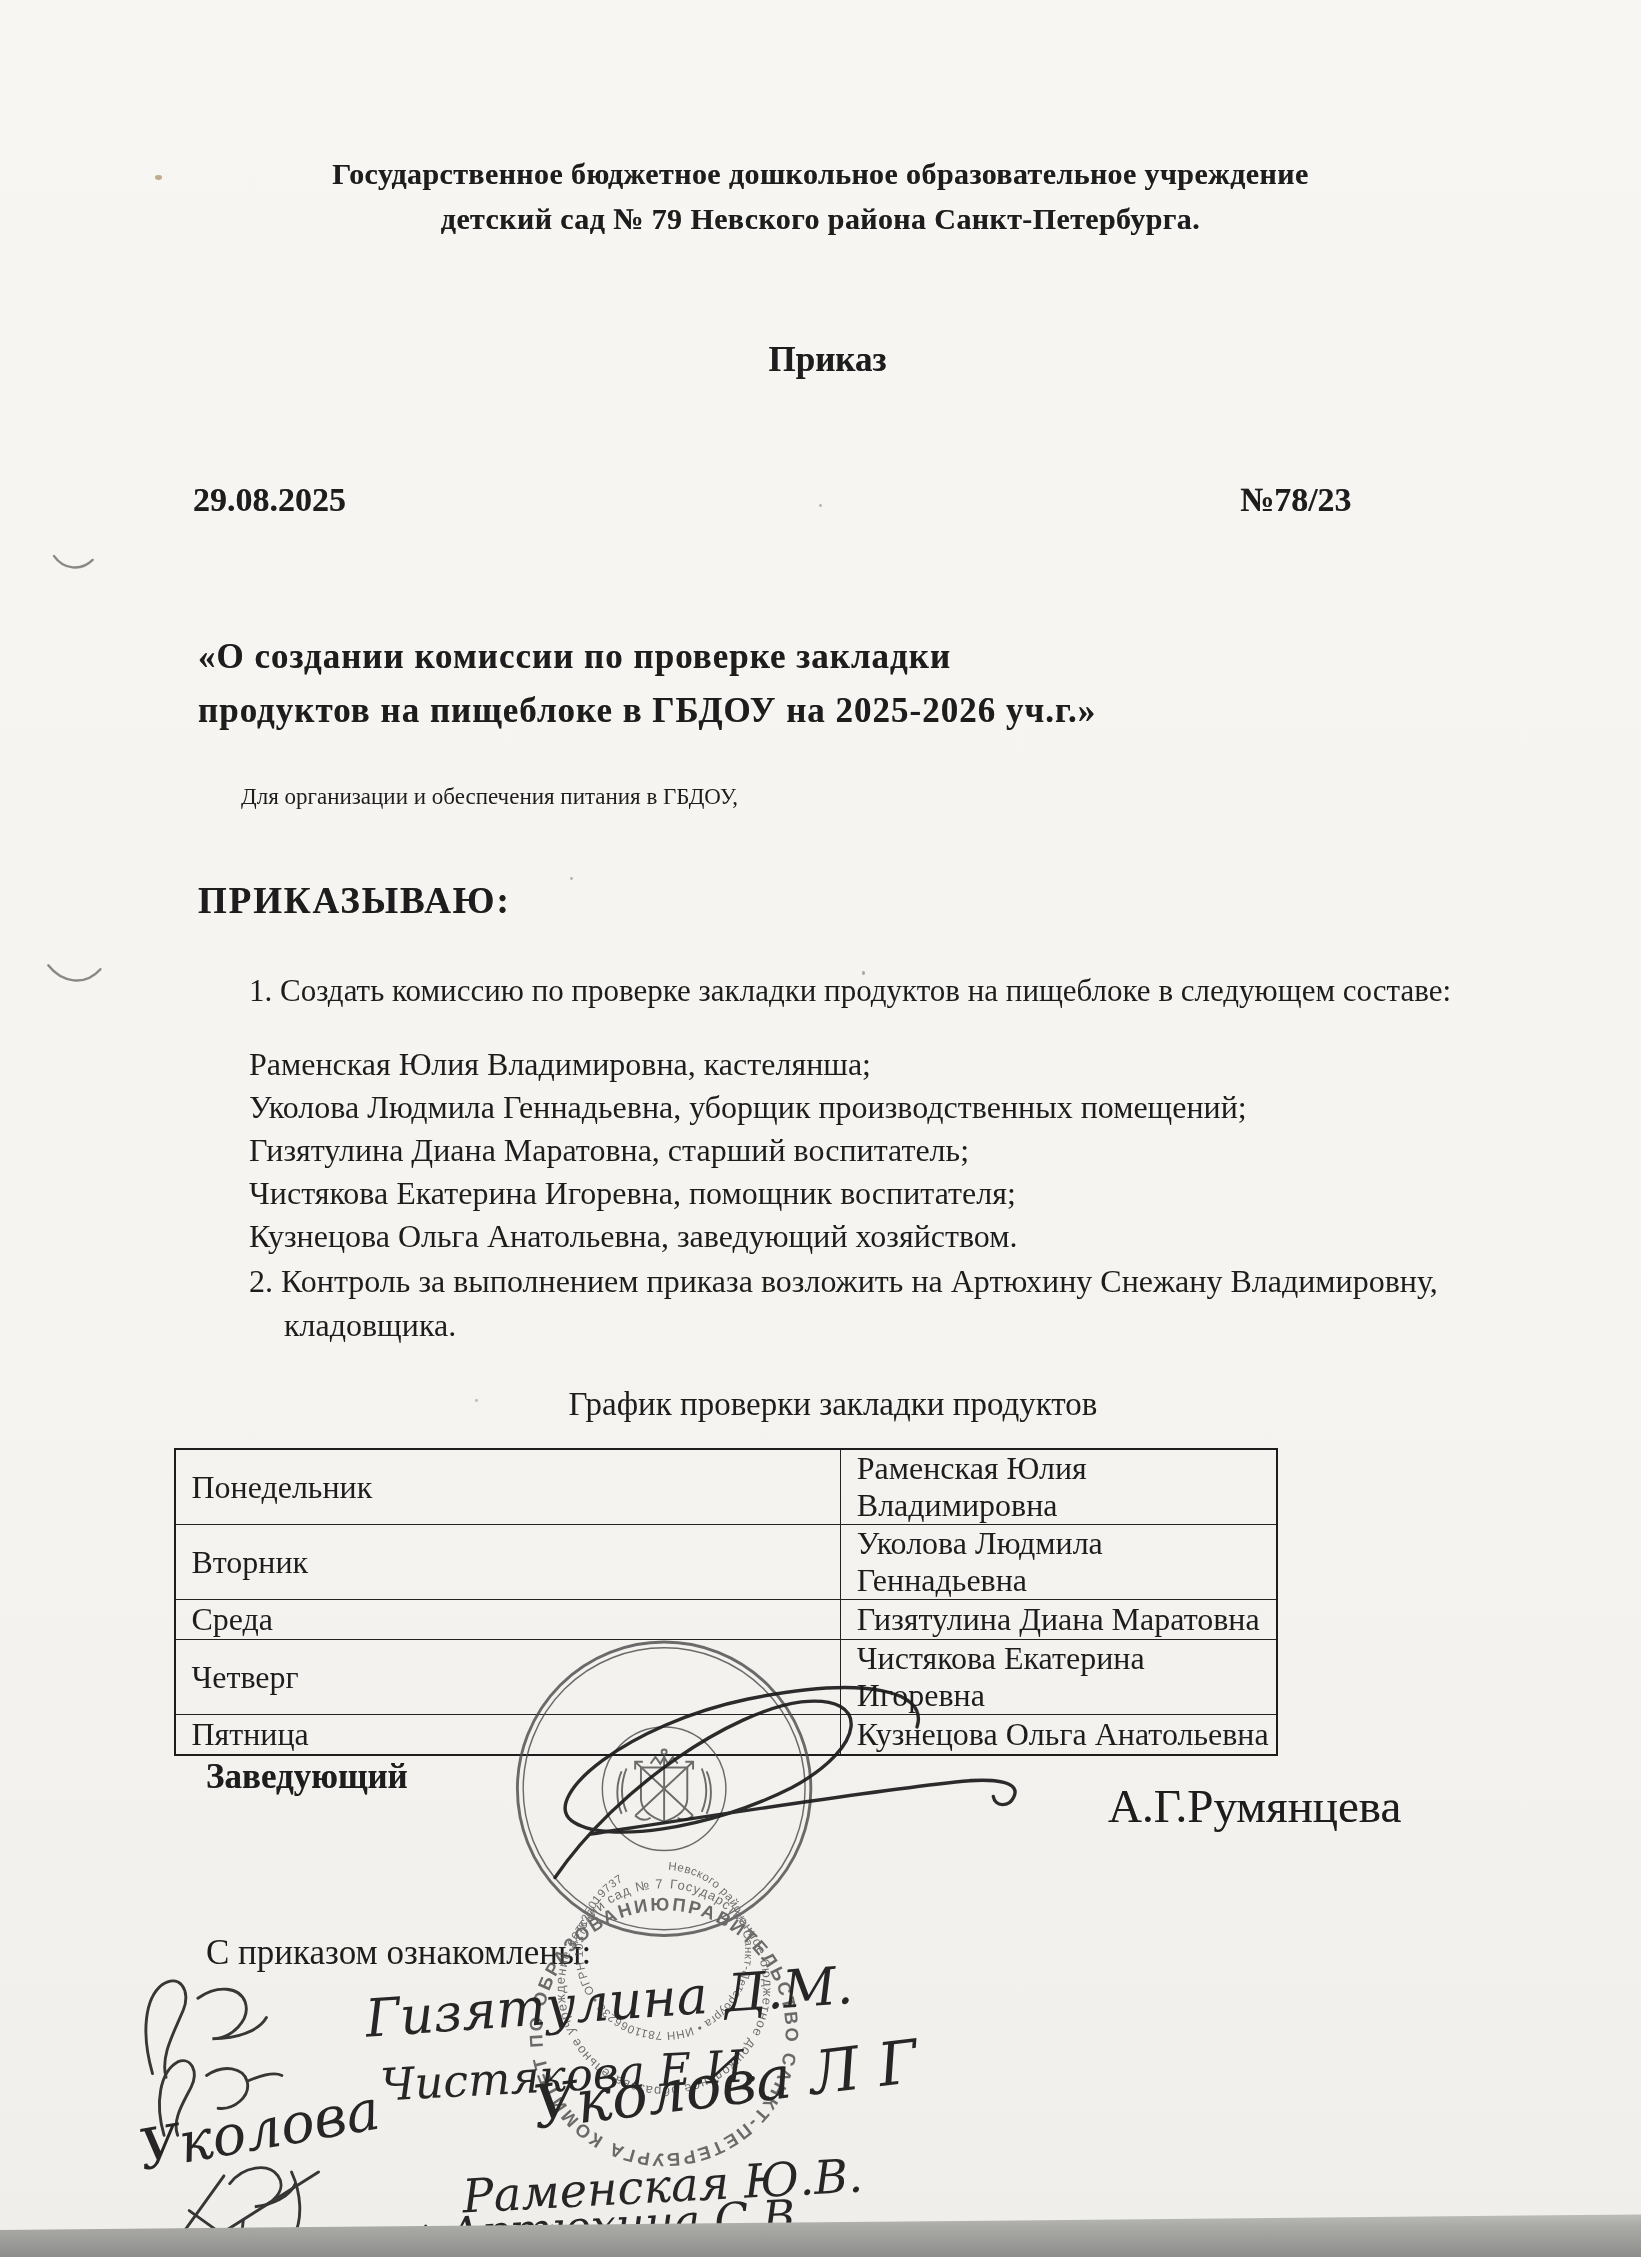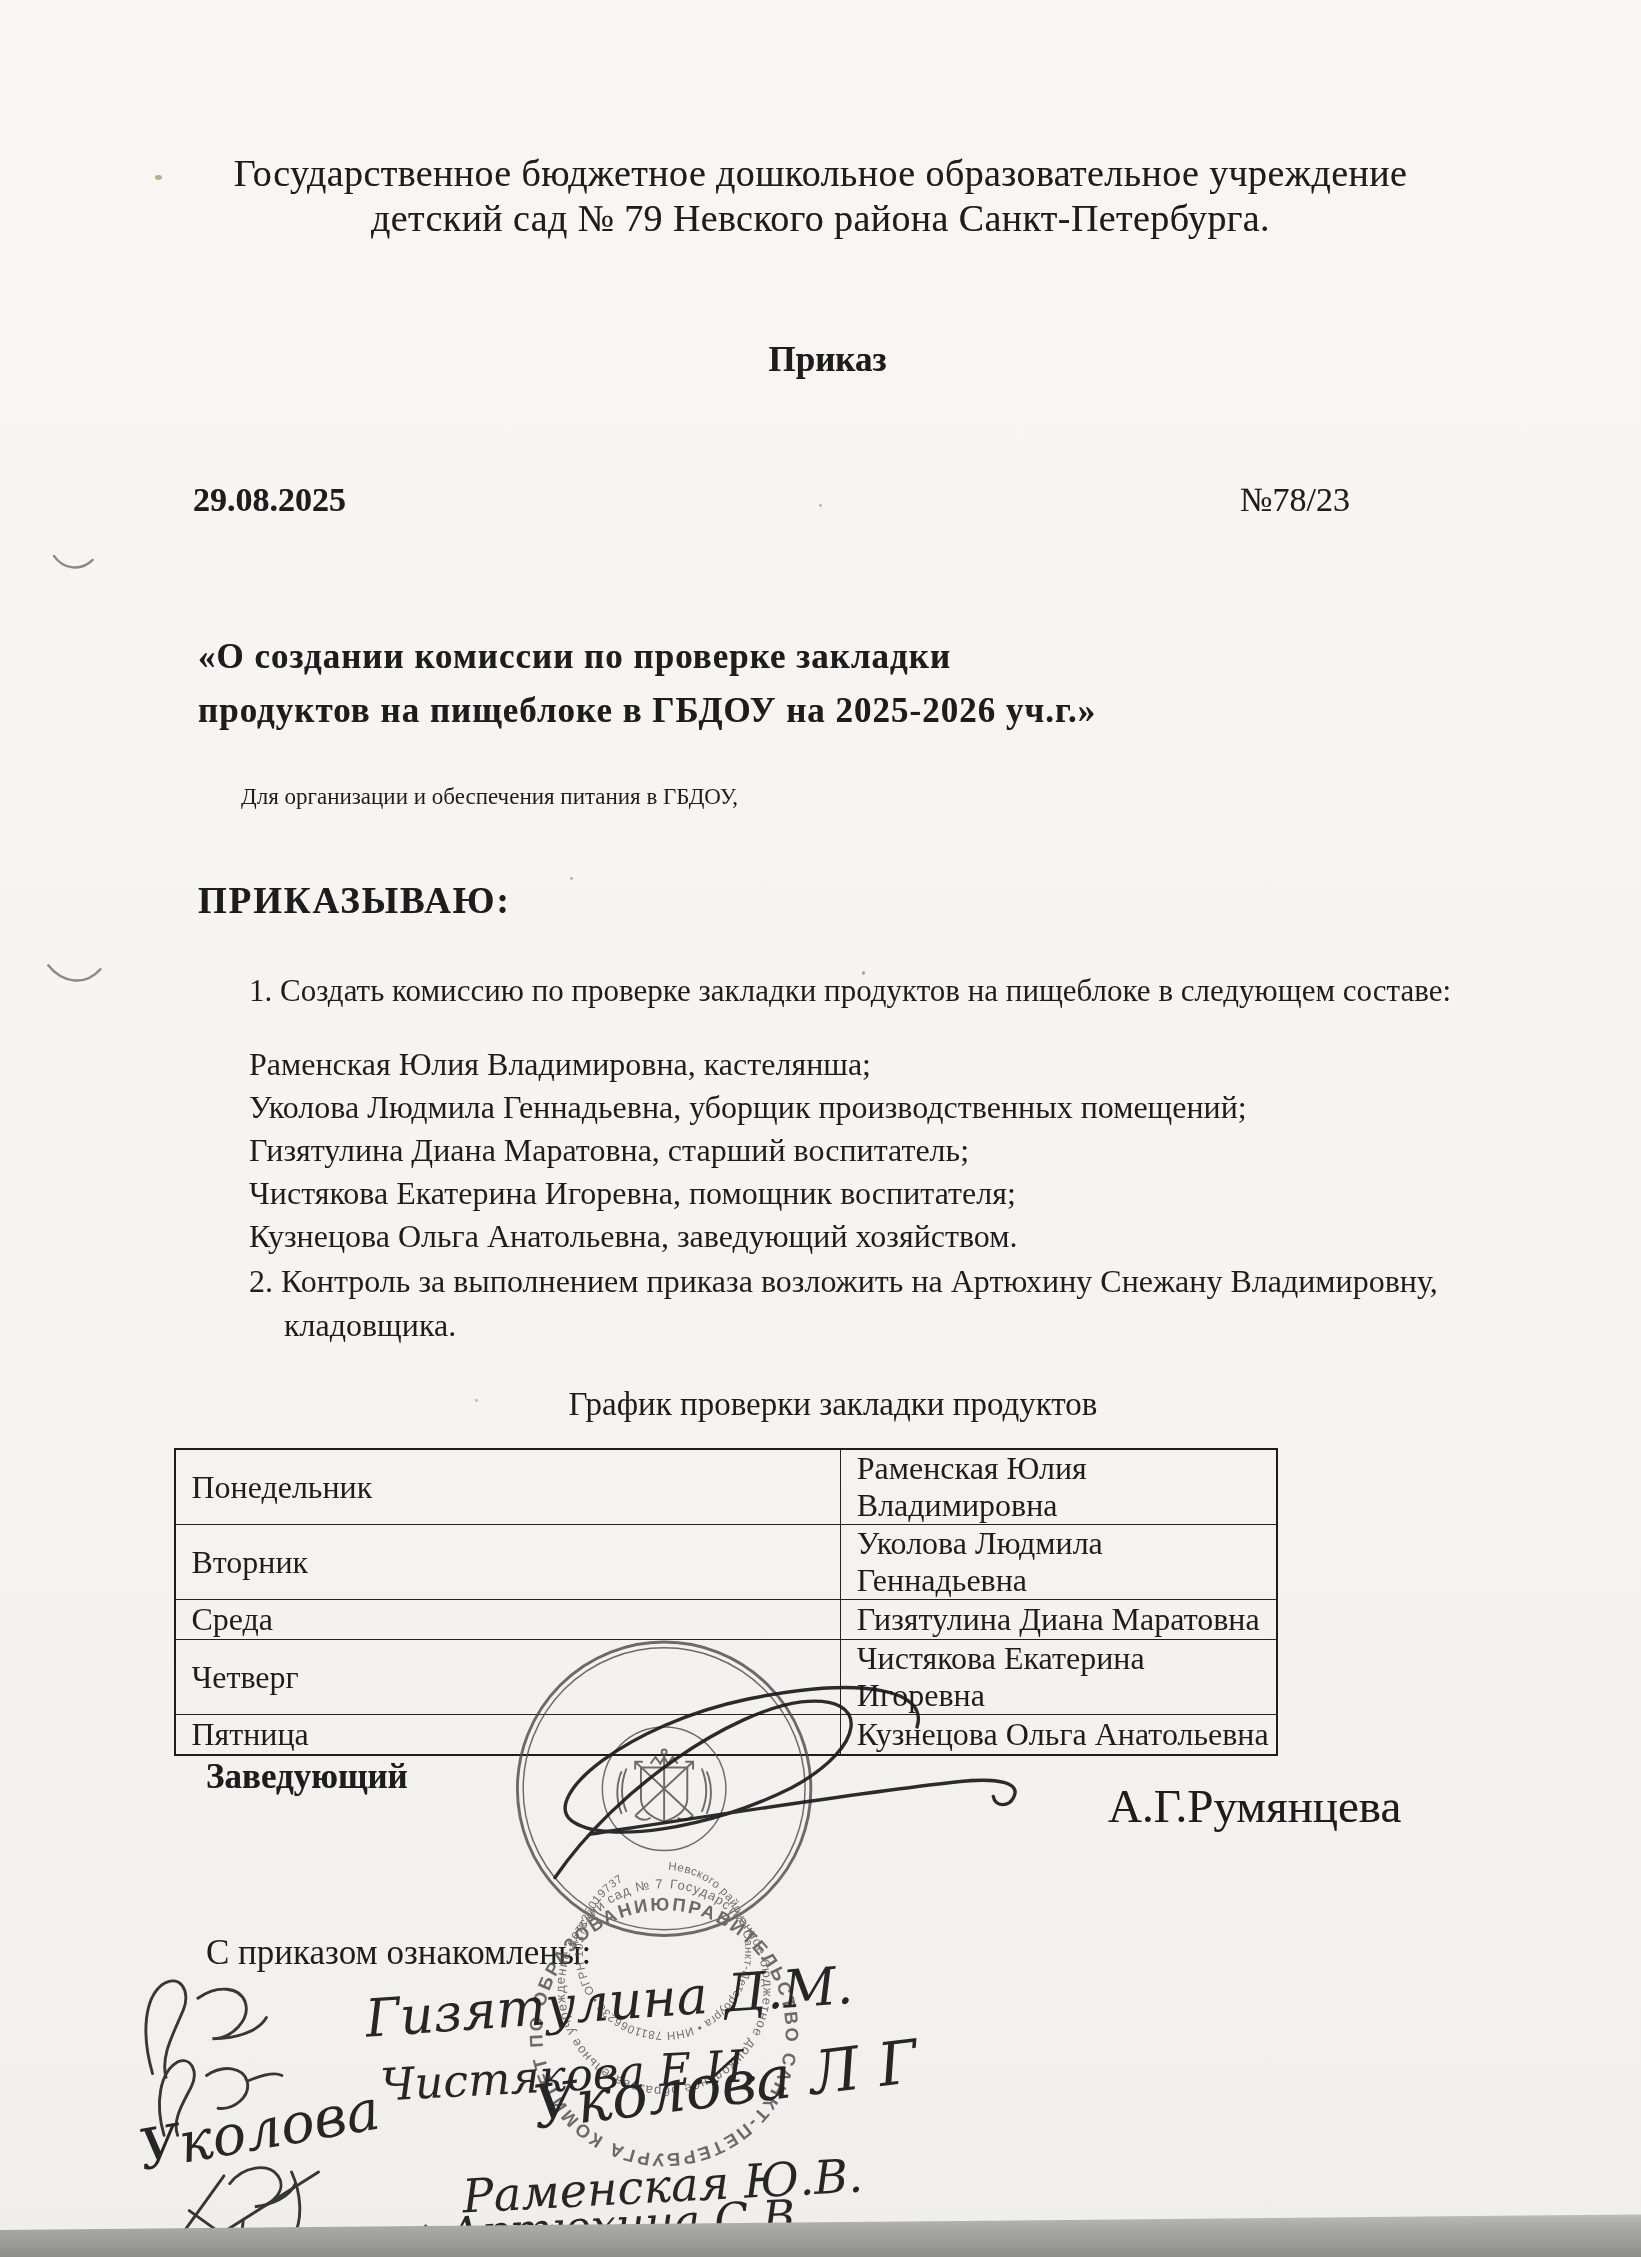--- a/index.html
+++ b/index.html
@@ -2,26 +2,26 @@
 <html><head>
 <meta charset="utf-8">
 <style>
   html,body{margin:0;padding:0;background:#d9d9d9;}
   .page{
     position:relative;width:1641px;height:2257px;overflow:hidden;
     background:linear-gradient(180deg,#f7f6f3 0%,#f5f4f1 55%,#f1f0ed 92%,#efeeeb 100%);
     font-family:"Liberation Serif","DejaVu Serif",serif;color:#1d1d1d;
   }
   .abs{position:absolute;white-space:nowrap;}
-  .org-header{left:0;right:0;top:151px;text-align:center;font-size:38px;font-weight:normal;
+  .org-header{left:0;right:0;top:151px;text-align:center;font-size:30px;font-weight:bold;
     line-height:45px;letter-spacing:0.4px;text-shadow:0 0 0.5px rgba(0,0,0,.45);}
   .doc-title{left:0;right:0;top:340px;text-align:center;font-size:35px;font-weight:bold;
     text-shadow:0 0 0.5px rgba(0,0,0,.45);margin-left:14px;}
   .doc-date{left:193px;top:481px;font-size:34px;font-weight:bold;text-shadow:0 0 0.5px rgba(0,0,0,.4);}
-  .doc-number{left:1240px;top:481px;font-size:34px;font-weight:normal;text-shadow:0 0 0.5px rgba(0,0,0,.4);}
+  .doc-number{left:1240px;top:481px;font-size:34px;font-weight:bold;text-shadow:0 0 0.5px rgba(0,0,0,.4);}
   .subject{left:198px;top:630px;font-size:35px;font-weight:bold;line-height:54px;letter-spacing:1px;
     text-shadow:0 0 0.5px rgba(0,0,0,.4);}
   .intro{left:241px;top:784px;font-size:23px;}
   .decree-word{left:198px;top:879px;font-size:37px;font-weight:bold;letter-spacing:1.9px;
     text-shadow:0 0 0.6px rgba(0,0,0,.5);}
   .item1{left:249px;top:973px;font-size:31px;}
   .members{left:249px;top:1043px;font-size:32px;line-height:43px;}
   .item2-l1{left:249px;top:1263px;font-size:32px;}
   .item2-l2{left:284px;top:1307px;font-size:32px;}
   .schedule-title{left:174px;top:1386px;width:1318px;text-align:center;font-size:33px;}

